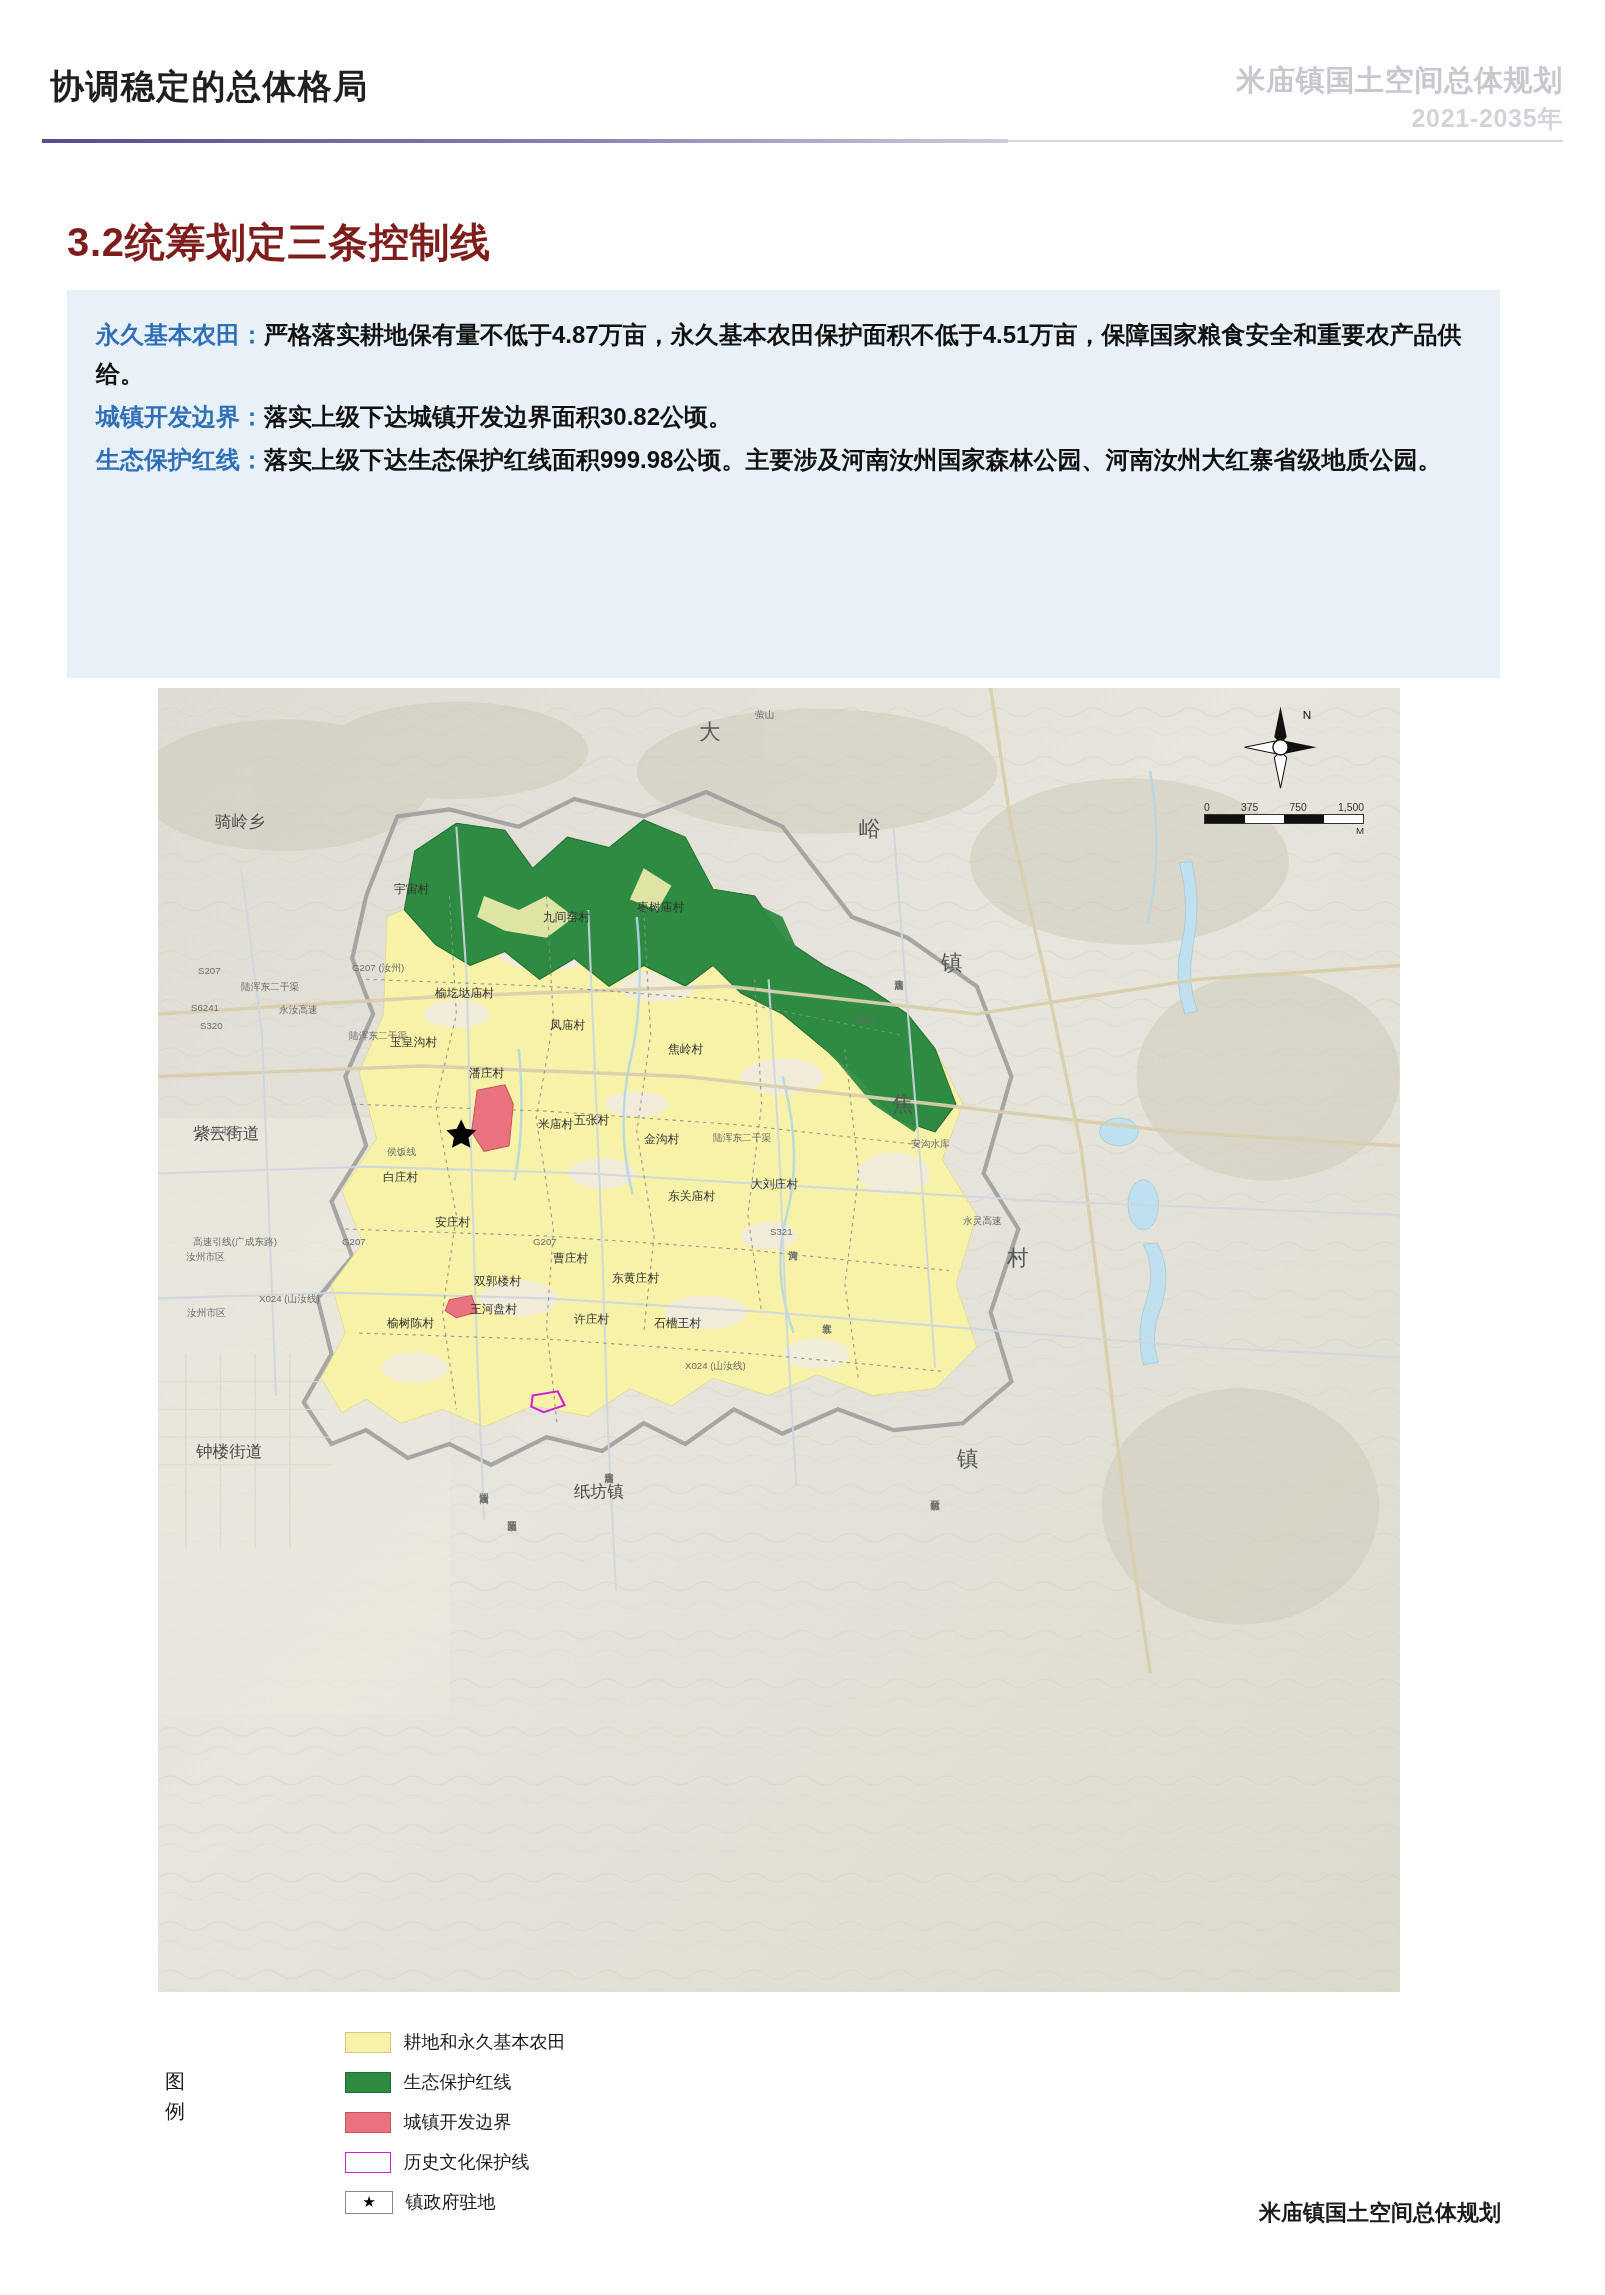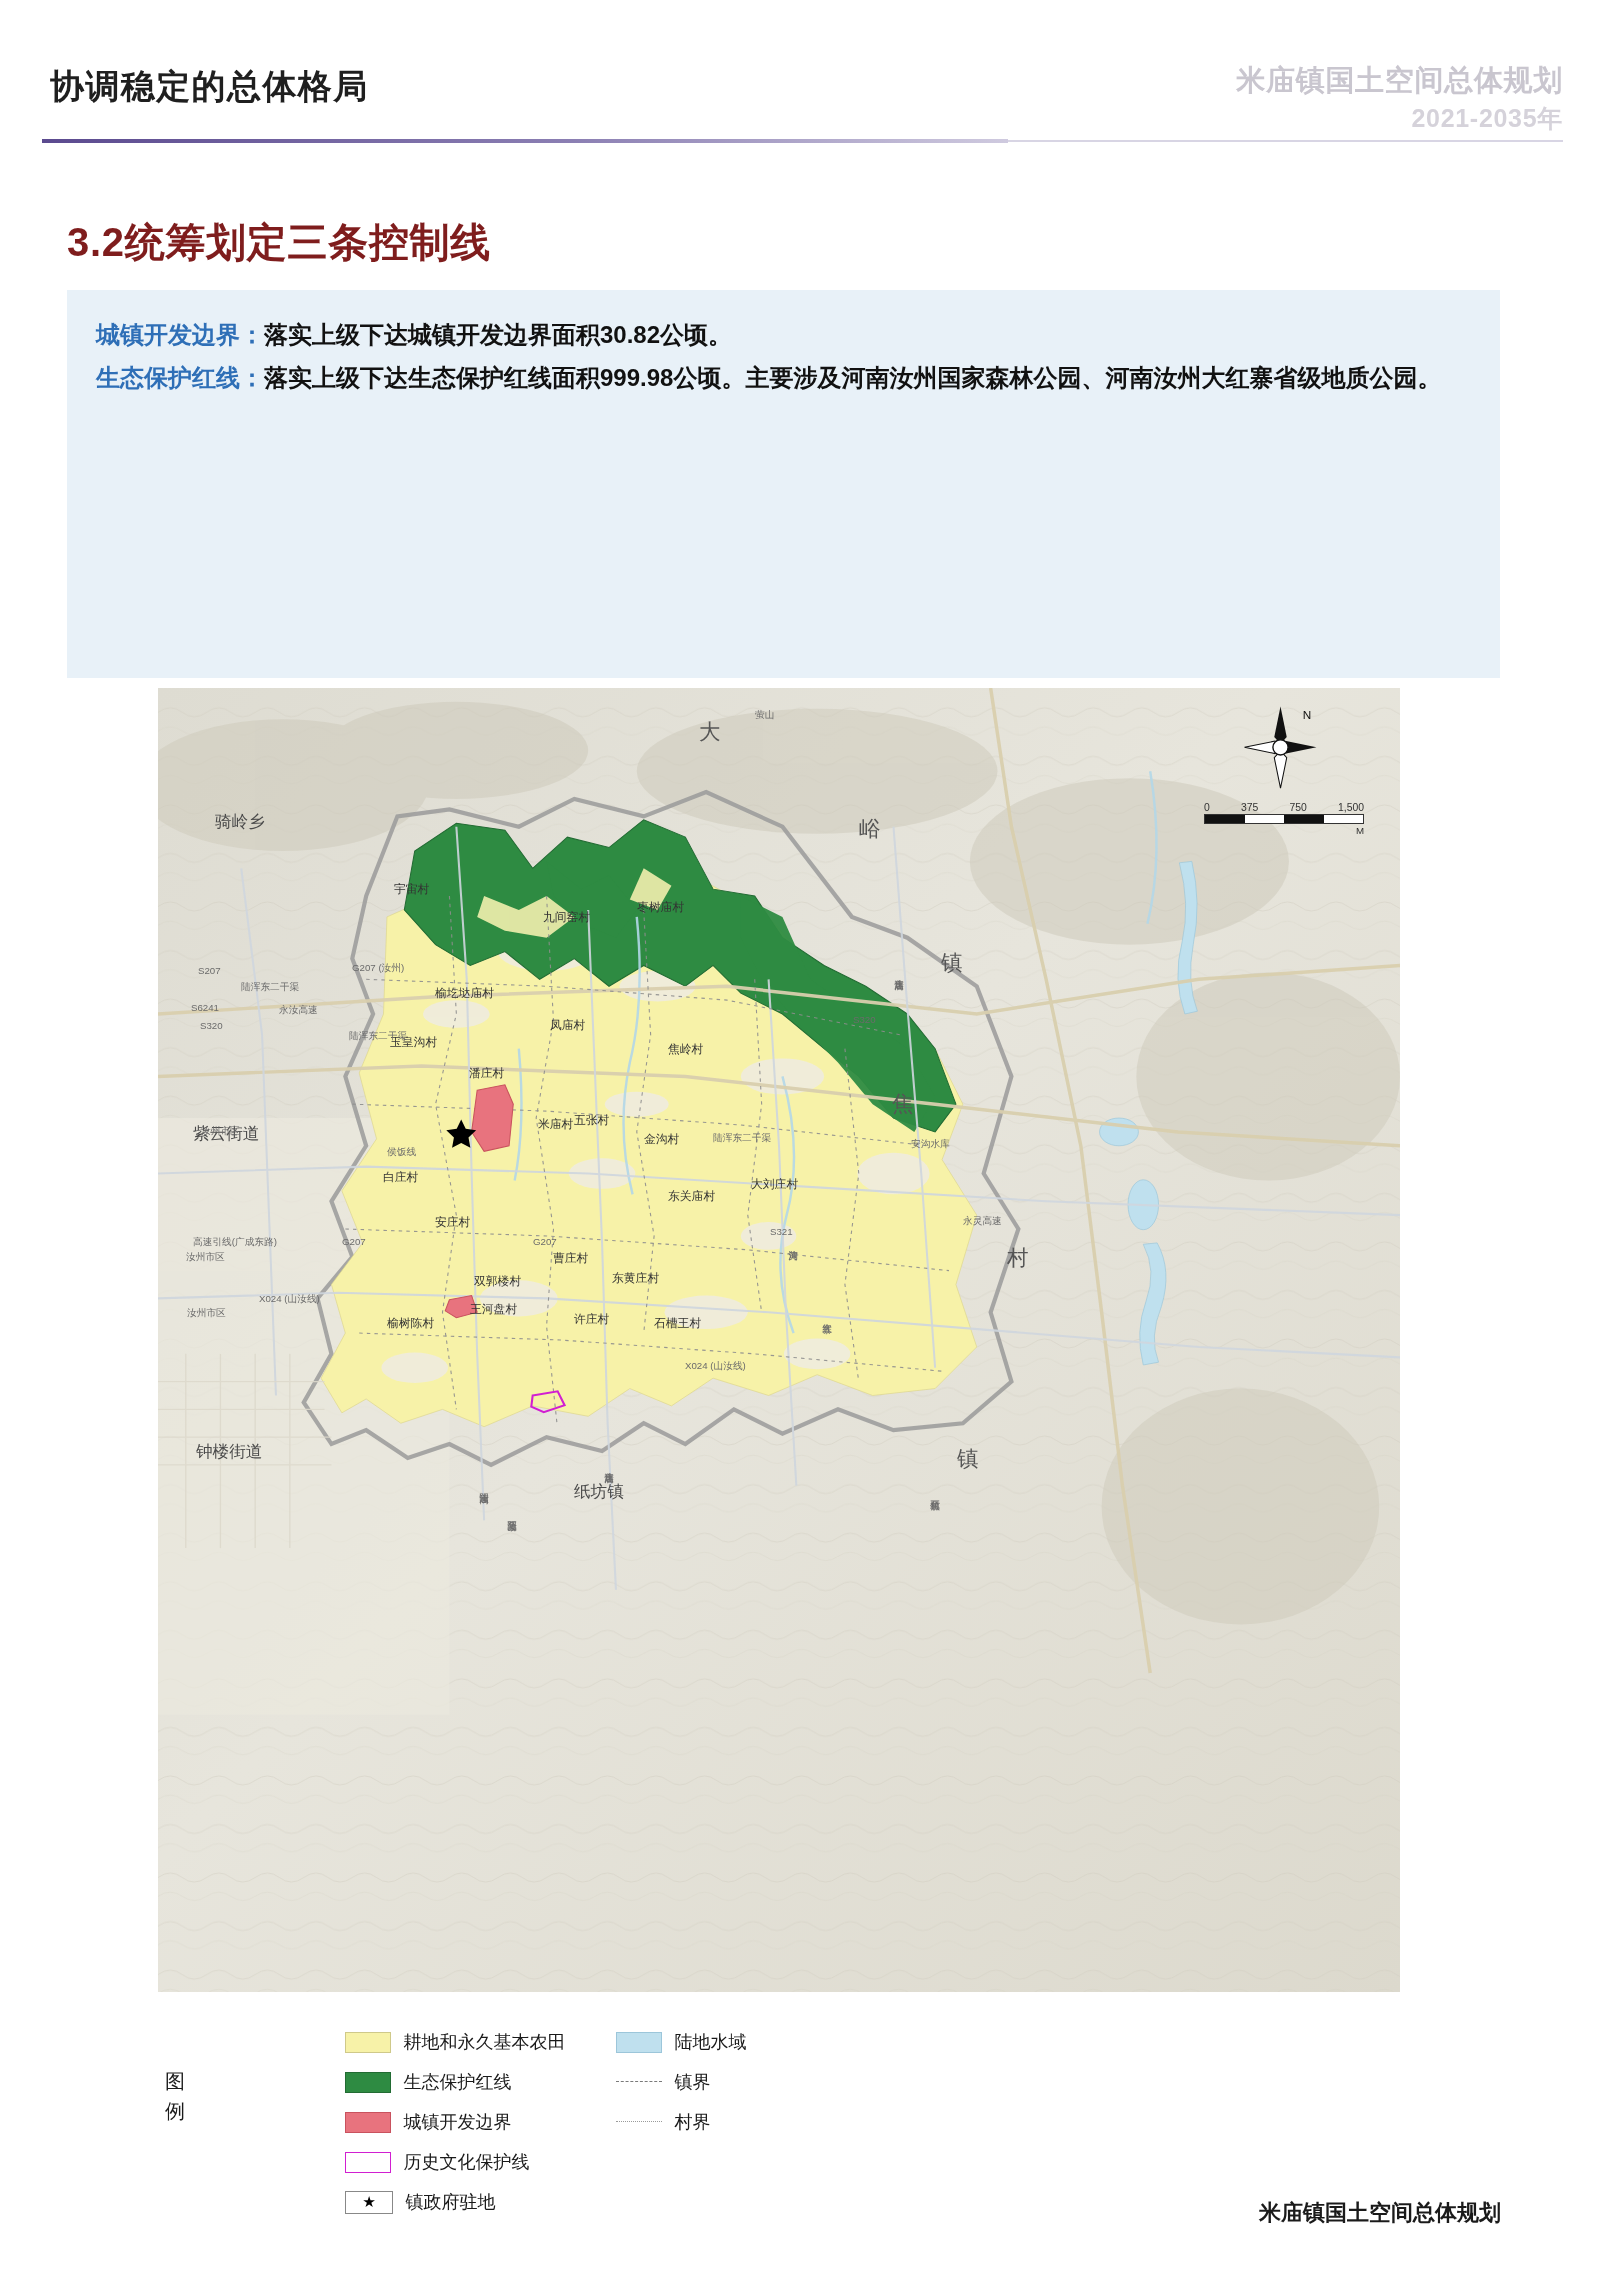--- a/index.html
+++ b/index.html
@@ -250,20 +250,23 @@
   <div class="header-rule2"></div>
   <div class="header-right">
     <div class="r1">米庙镇国土空间总体规划</div>
     <div class="r2">2021-2035年</div>
   </div>
 </div>
 
 <div class="section-title">3.2统筹划定三条控制线</div>
 
 <div class="callout">
+  <p>
+    <span class="lbl">永久基本农田：</span><span>严格落实耕地保有量不低于4.87万亩，永久基本农田保护面积不低于4.51万亩，保障国家粮食安全和重要农产品供给。</span>
+  </p>
   <p>
     <span class="lbl">城镇开发边界：</span><span>落实上级下达城镇开发边界面积30.82公顷。</span>
   </p>
   <p>
     <span class="lbl">生态保护红线：</span><span>落实上级下达生态保护红线面积999.98公顷。主要涉及河南汝州国家森林公园、河南汝州大红寨省级地质公园。</span>
   </p>
 </div>
 
 <div class="map-figure">
 
@@ -532,30 +535,16 @@
     <div class="legend-row">
       <span class="swatch sw-hist"></span>
       <span class="legend-label">历史文化保护线</span>
     </div>
     <div class="legend-row">
       <span class="sw-star">★</span>
       <span class="legend-label">镇政府驻地</span>
     </div>
   </div>
 
-  <div class="legend-col c2">
-    <div class="legend-row">
-      <span class="swatch sw-water"></span>
-      <span class="legend-label">陆地水域</span>
-    </div>
-    <div class="legend-row">
-      <span class="sw-line"></span>
-      <span class="legend-label">镇界</span>
-    </div>
-    <div class="legend-row">
-      <span class="sw-line village"></span>
-      <span class="legend-label">村界</span>
-    </div>
-  </div>
 </div>
 
 <div class="map-caption">米庙镇国土空间总体规划</div>
 
 
 </body></html>

